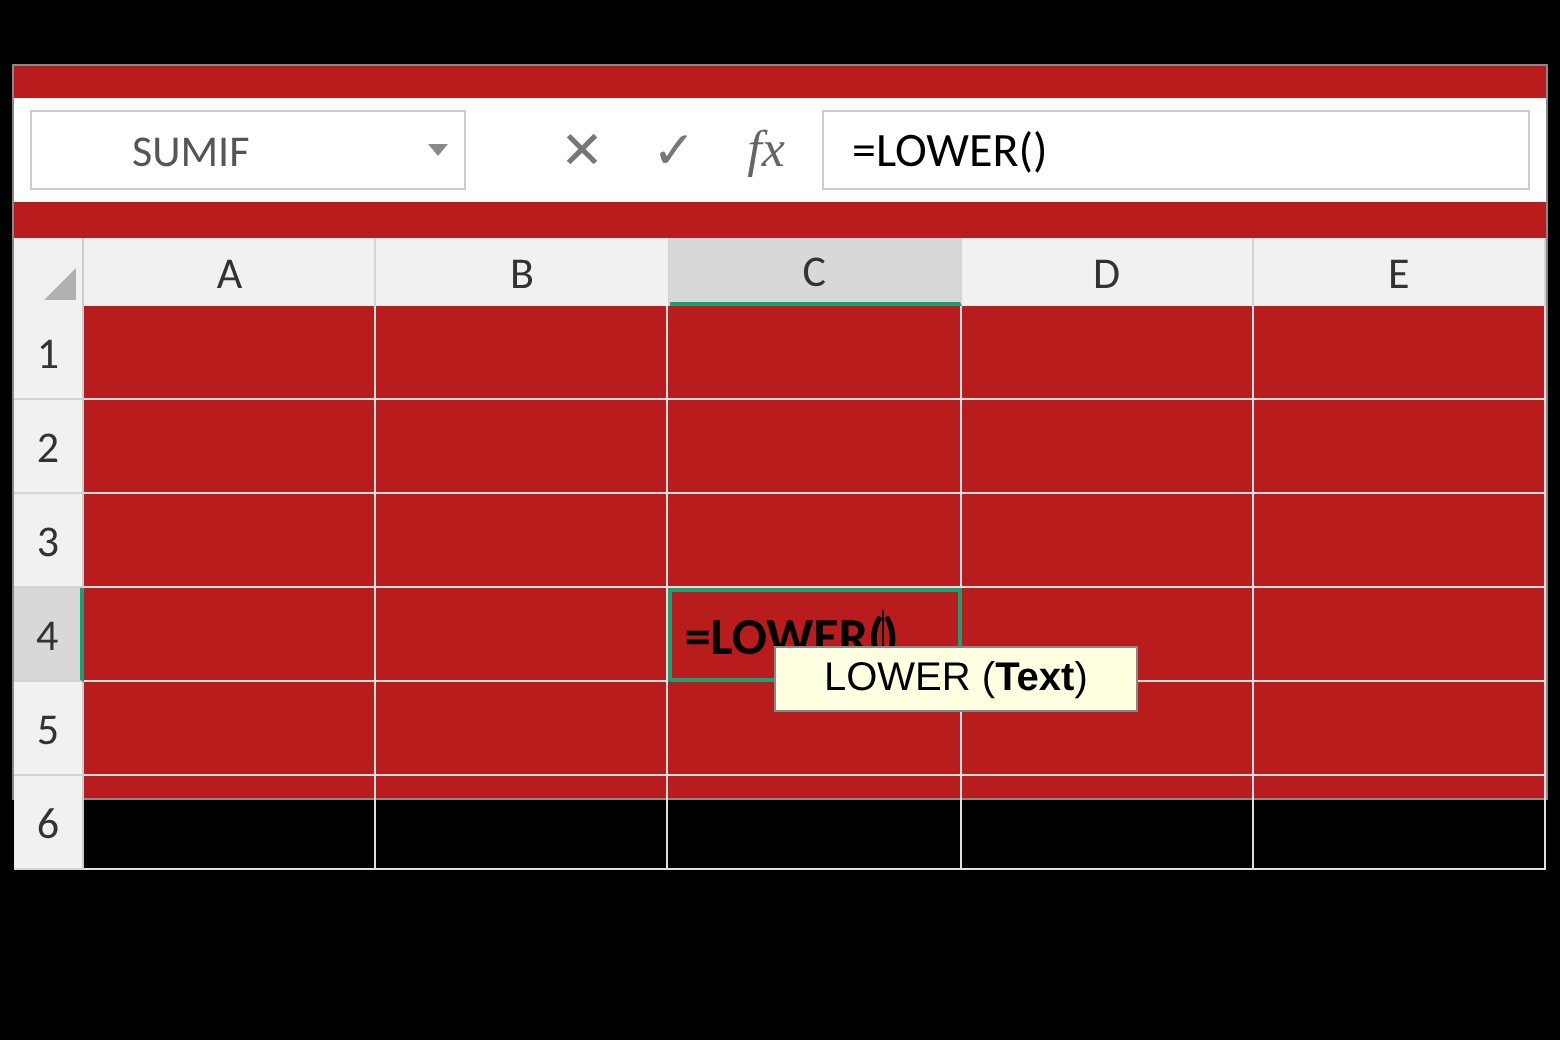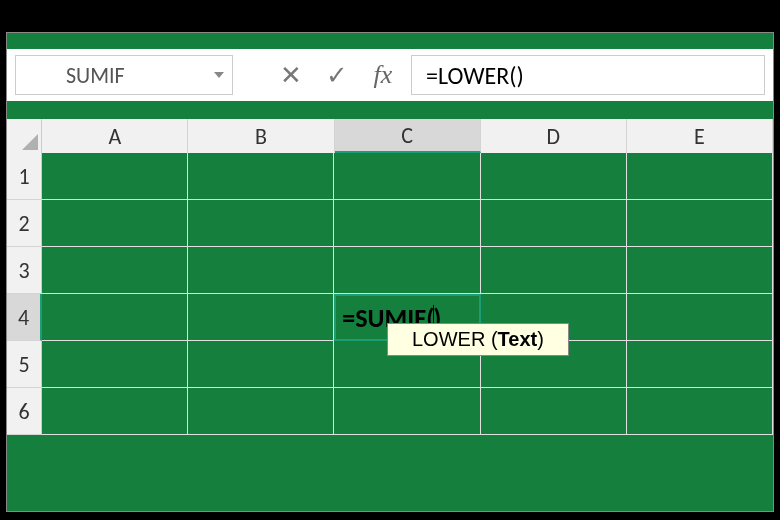--- a/index.html
+++ b/index.html
@@ -1,21 +1,21 @@
 <!DOCTYPE html>
 <html><head>
 <meta charset="utf-8">
 <style>
   * { box-sizing: border-box; margin: 0; padding: 0; }
   html, body { width: 780px; height: 520px; background: #000; font-family: Calibri, Arial, sans-serif; overflow: hidden; }
   .window {
     position: absolute;
     left: 6px; top: 32px;
-    width: 768px; height: 480px;
-    background: #15803d;
+    width: 768px; height: 368px;
+    background: #b91c1c;
     border: 1px solid #888;
   }
   .formula-bar {
     position: absolute;
     left: 0; top: 16px;
     width: 100%; height: 52px;
     display: flex;
     align-items: center;
     background: #fff;
   }
@@ -219,21 +219,21 @@
         <div class="cell" style="width: 158px;"></div>
         <div class="cell" style="width: 158px;"></div>
         <div class="cell" style="width: 158px;"></div>
         <div class="cell" style="width: 158px;"></div>
       </div>
       <div class="row">
         <div class="row-h active">4</div>
         <div class="cell" style="width: 158px;"></div>
         <div class="cell" style="width: 158px;"></div>
         <div class="cell editing" style="width: 158px;">
-          <span>=SUMIF(</span>
+          <span>=LOWER(</span>
           <span class="cursor"></span>
           <span>)</span>
         </div>
         <div class="cell" style="width: 158px;"></div>
         <div class="cell" style="width: 158px;"></div>
       </div>
       <div class="row">
         <div class="row-h">5</div>
         <div class="cell" style="width: 158px;"></div>
         <div class="cell" style="width: 158px;"></div>

